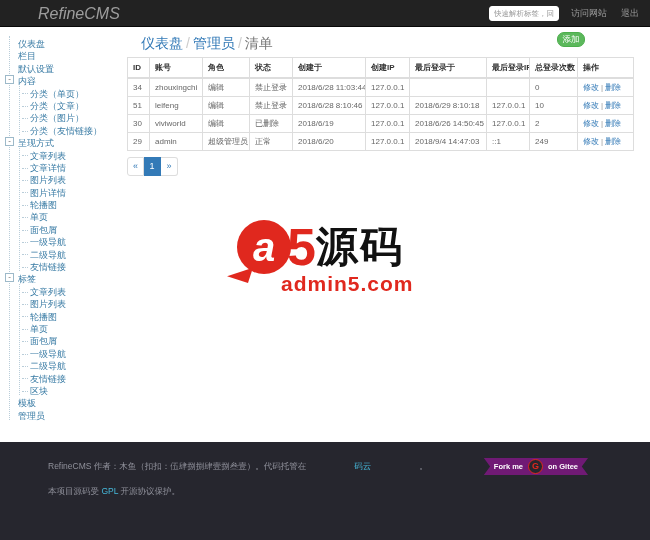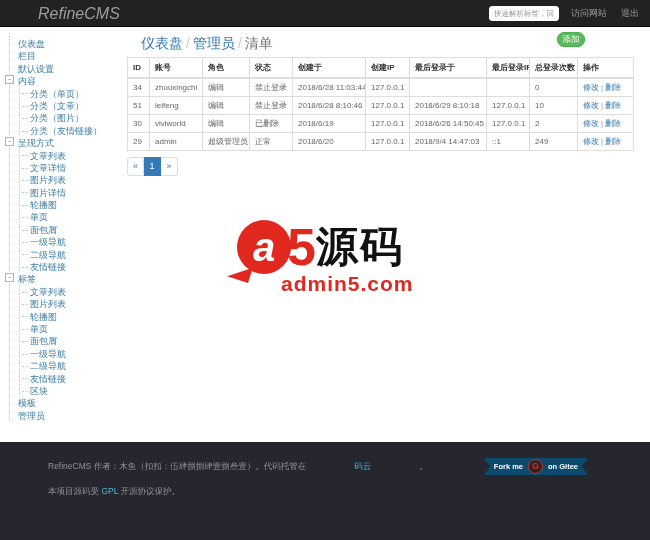--- a/index.html
+++ b/index.html
@@ -56,21 +56,21 @@
   .wm-domain { color:#e0281e; font-size:21px; font-weight:bold; letter-spacing:1px; margin:-2px 0 0 44px; }
 
   
   .footer { position:absolute; top:442px; left:0; width:650px; height:98px; background:#26262e; z-index:6; }
   .footer p { position:absolute; left:48px; font-size:8.5px; color:#8f909a; white-space:nowrap; }
   .footer .f1 { top:16px; display:flex; align-items:center;gap:48px; }
   .footer .f2 { top:44px; }
   .footer .f3 { top:62px; }
   .footer a { color:#46b8da; text-decoration:none; cursor:pointer; }
 
-  .gitee-badge { display:inline-flex; align-items:center; margin-left:8px; height:17px; background:#0c4a6e; color:#fff; padding:0 10px; font-size:7.5px; font-weight:bold; cursor:pointer;
+  .gitee-badge { display:inline-flex; align-items:center; margin-left:8px; height:17px; background:#701a75; color:#fff; padding:0 10px; font-size:7.5px; font-weight:bold; cursor:pointer;
     clip-path:polygon(0 0, 100% 0, 94% 50%, 100% 100%, 0 100%, 6% 50%); }
   .gitee-logo { width:15px; height:15px; border-radius:50%; background:#26262e; border:1px solid #e0281e; color:#e0281e; font-size:9px; font-weight:bold; line-height:13px; text-align:center; margin:0 5px; }
 </style>
 </head>
 <body>
 
 <div class="navbar">
   <a class="brand">RefineCMS</a>
   <input class="nav-search" type="text" placeholder="快速解析标签，回车！" style="">
   <a class="nav-link visit">访问网站</a>

